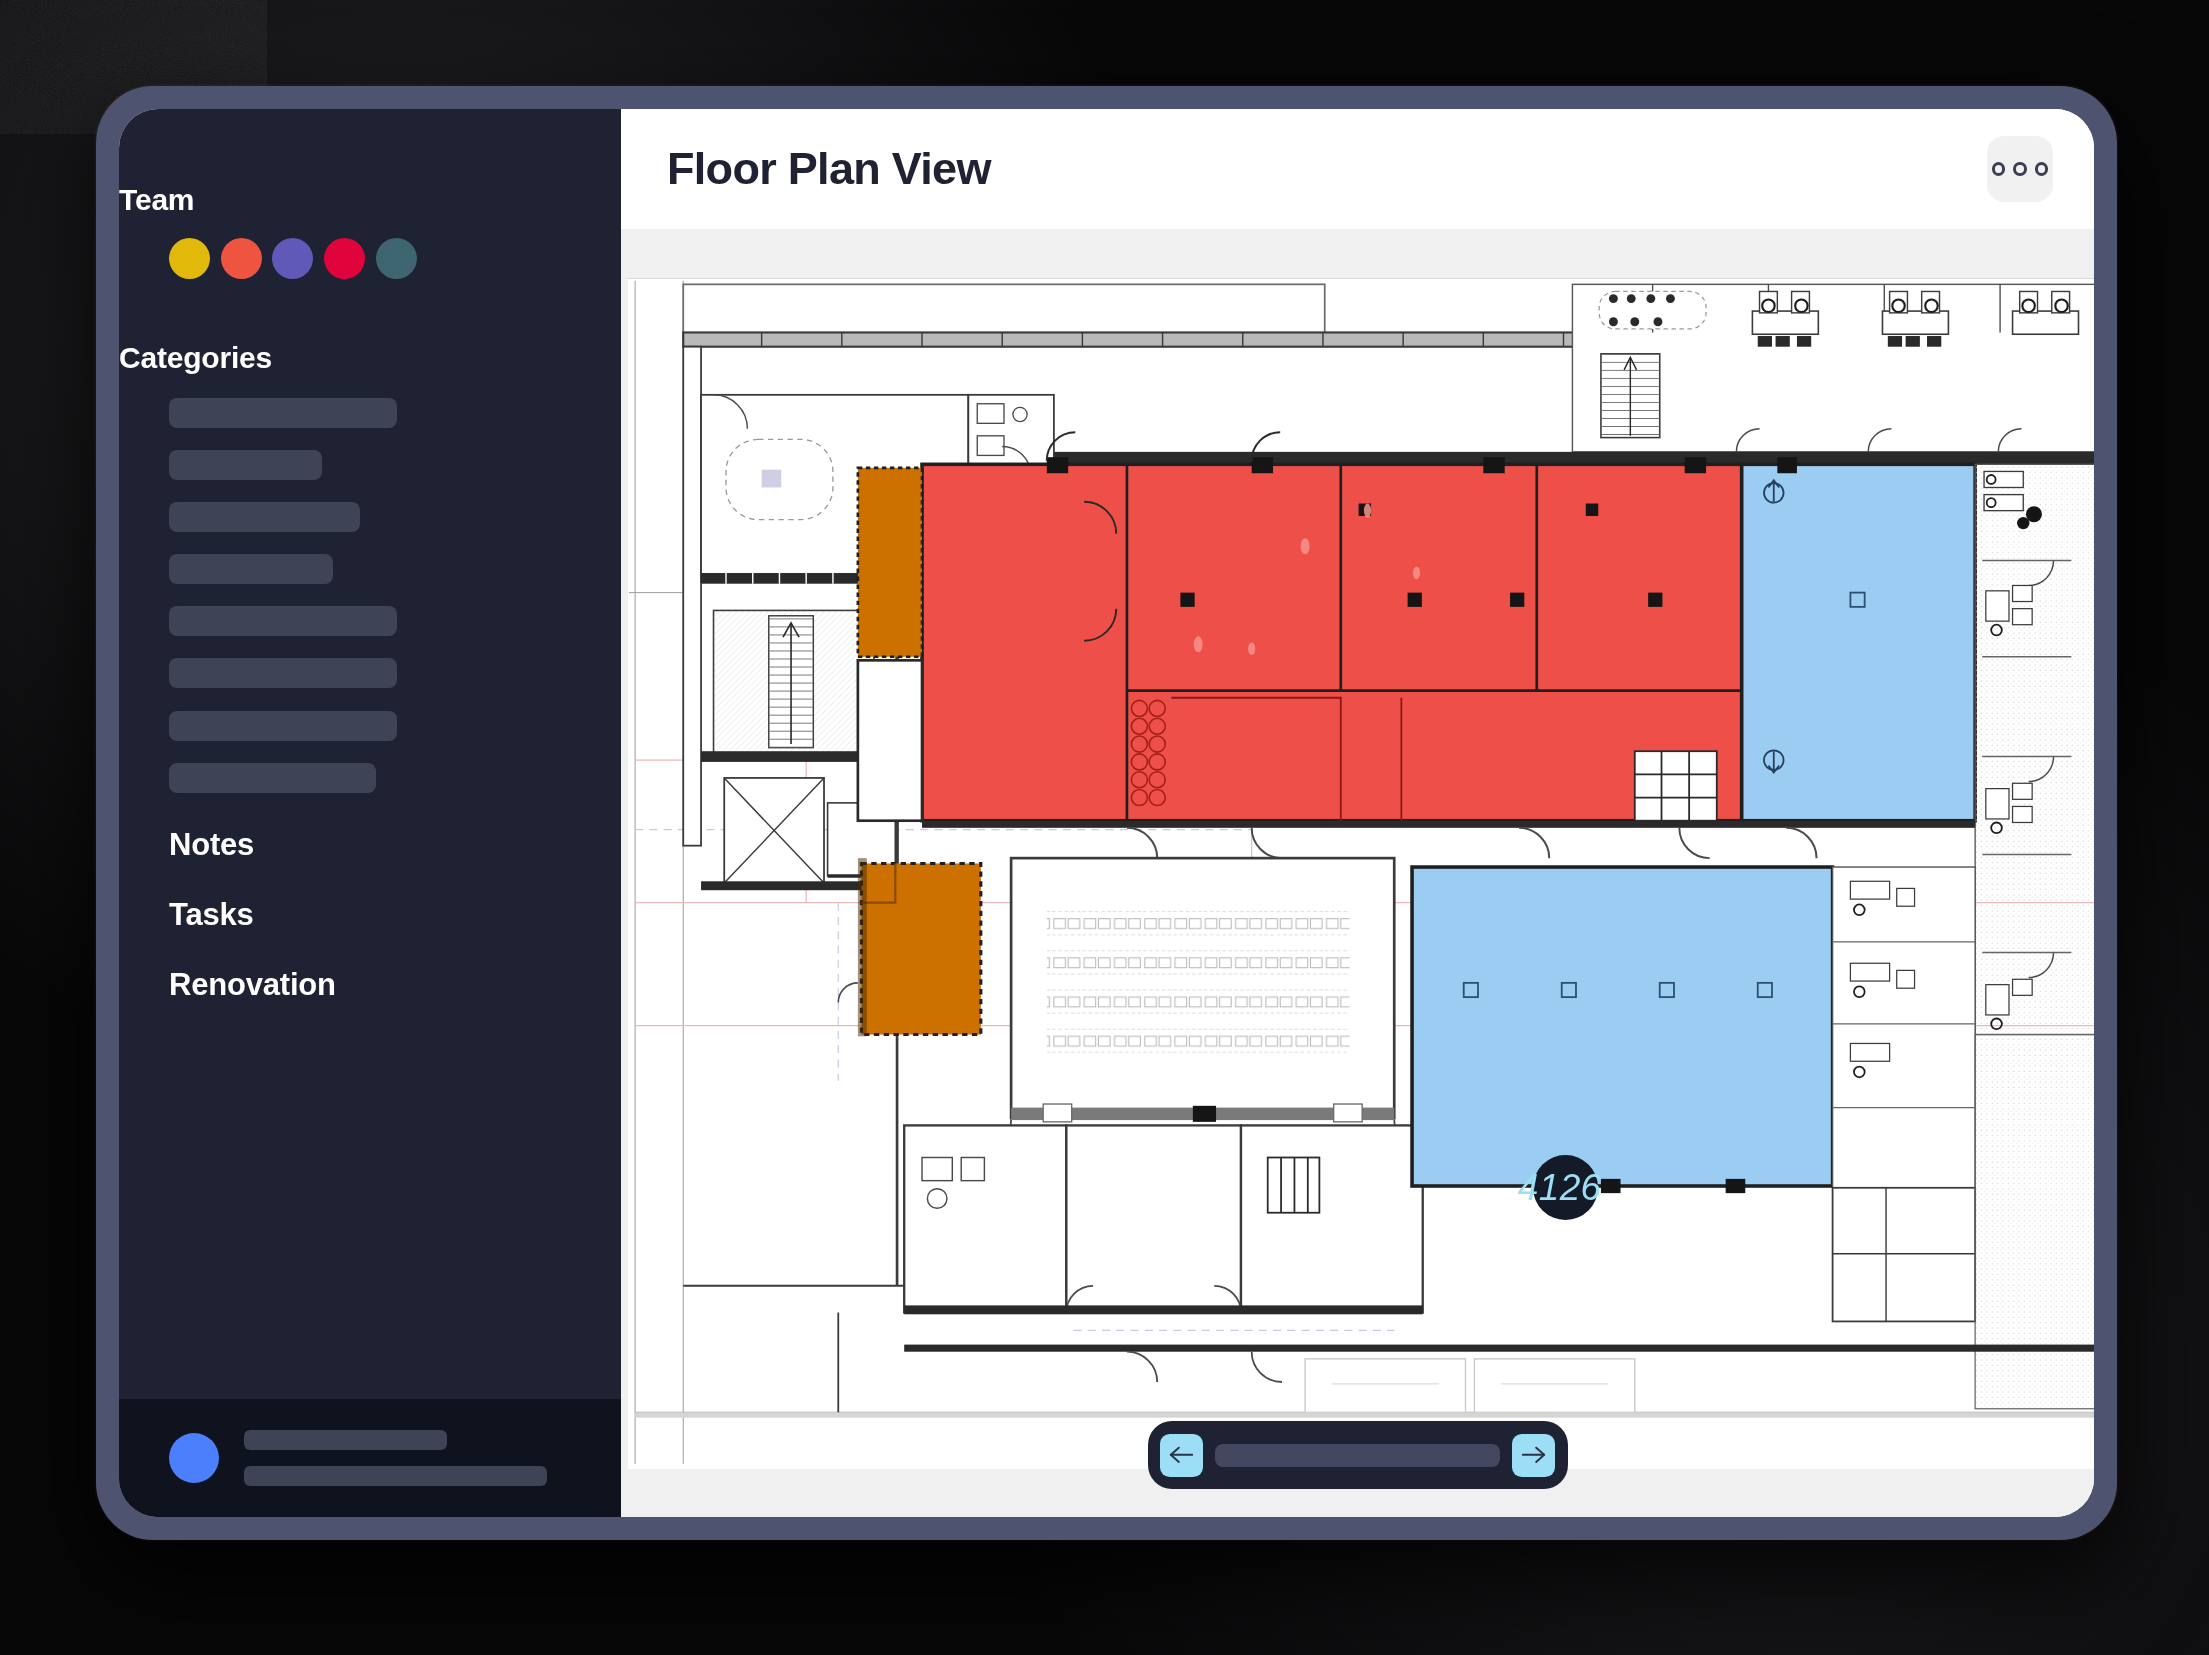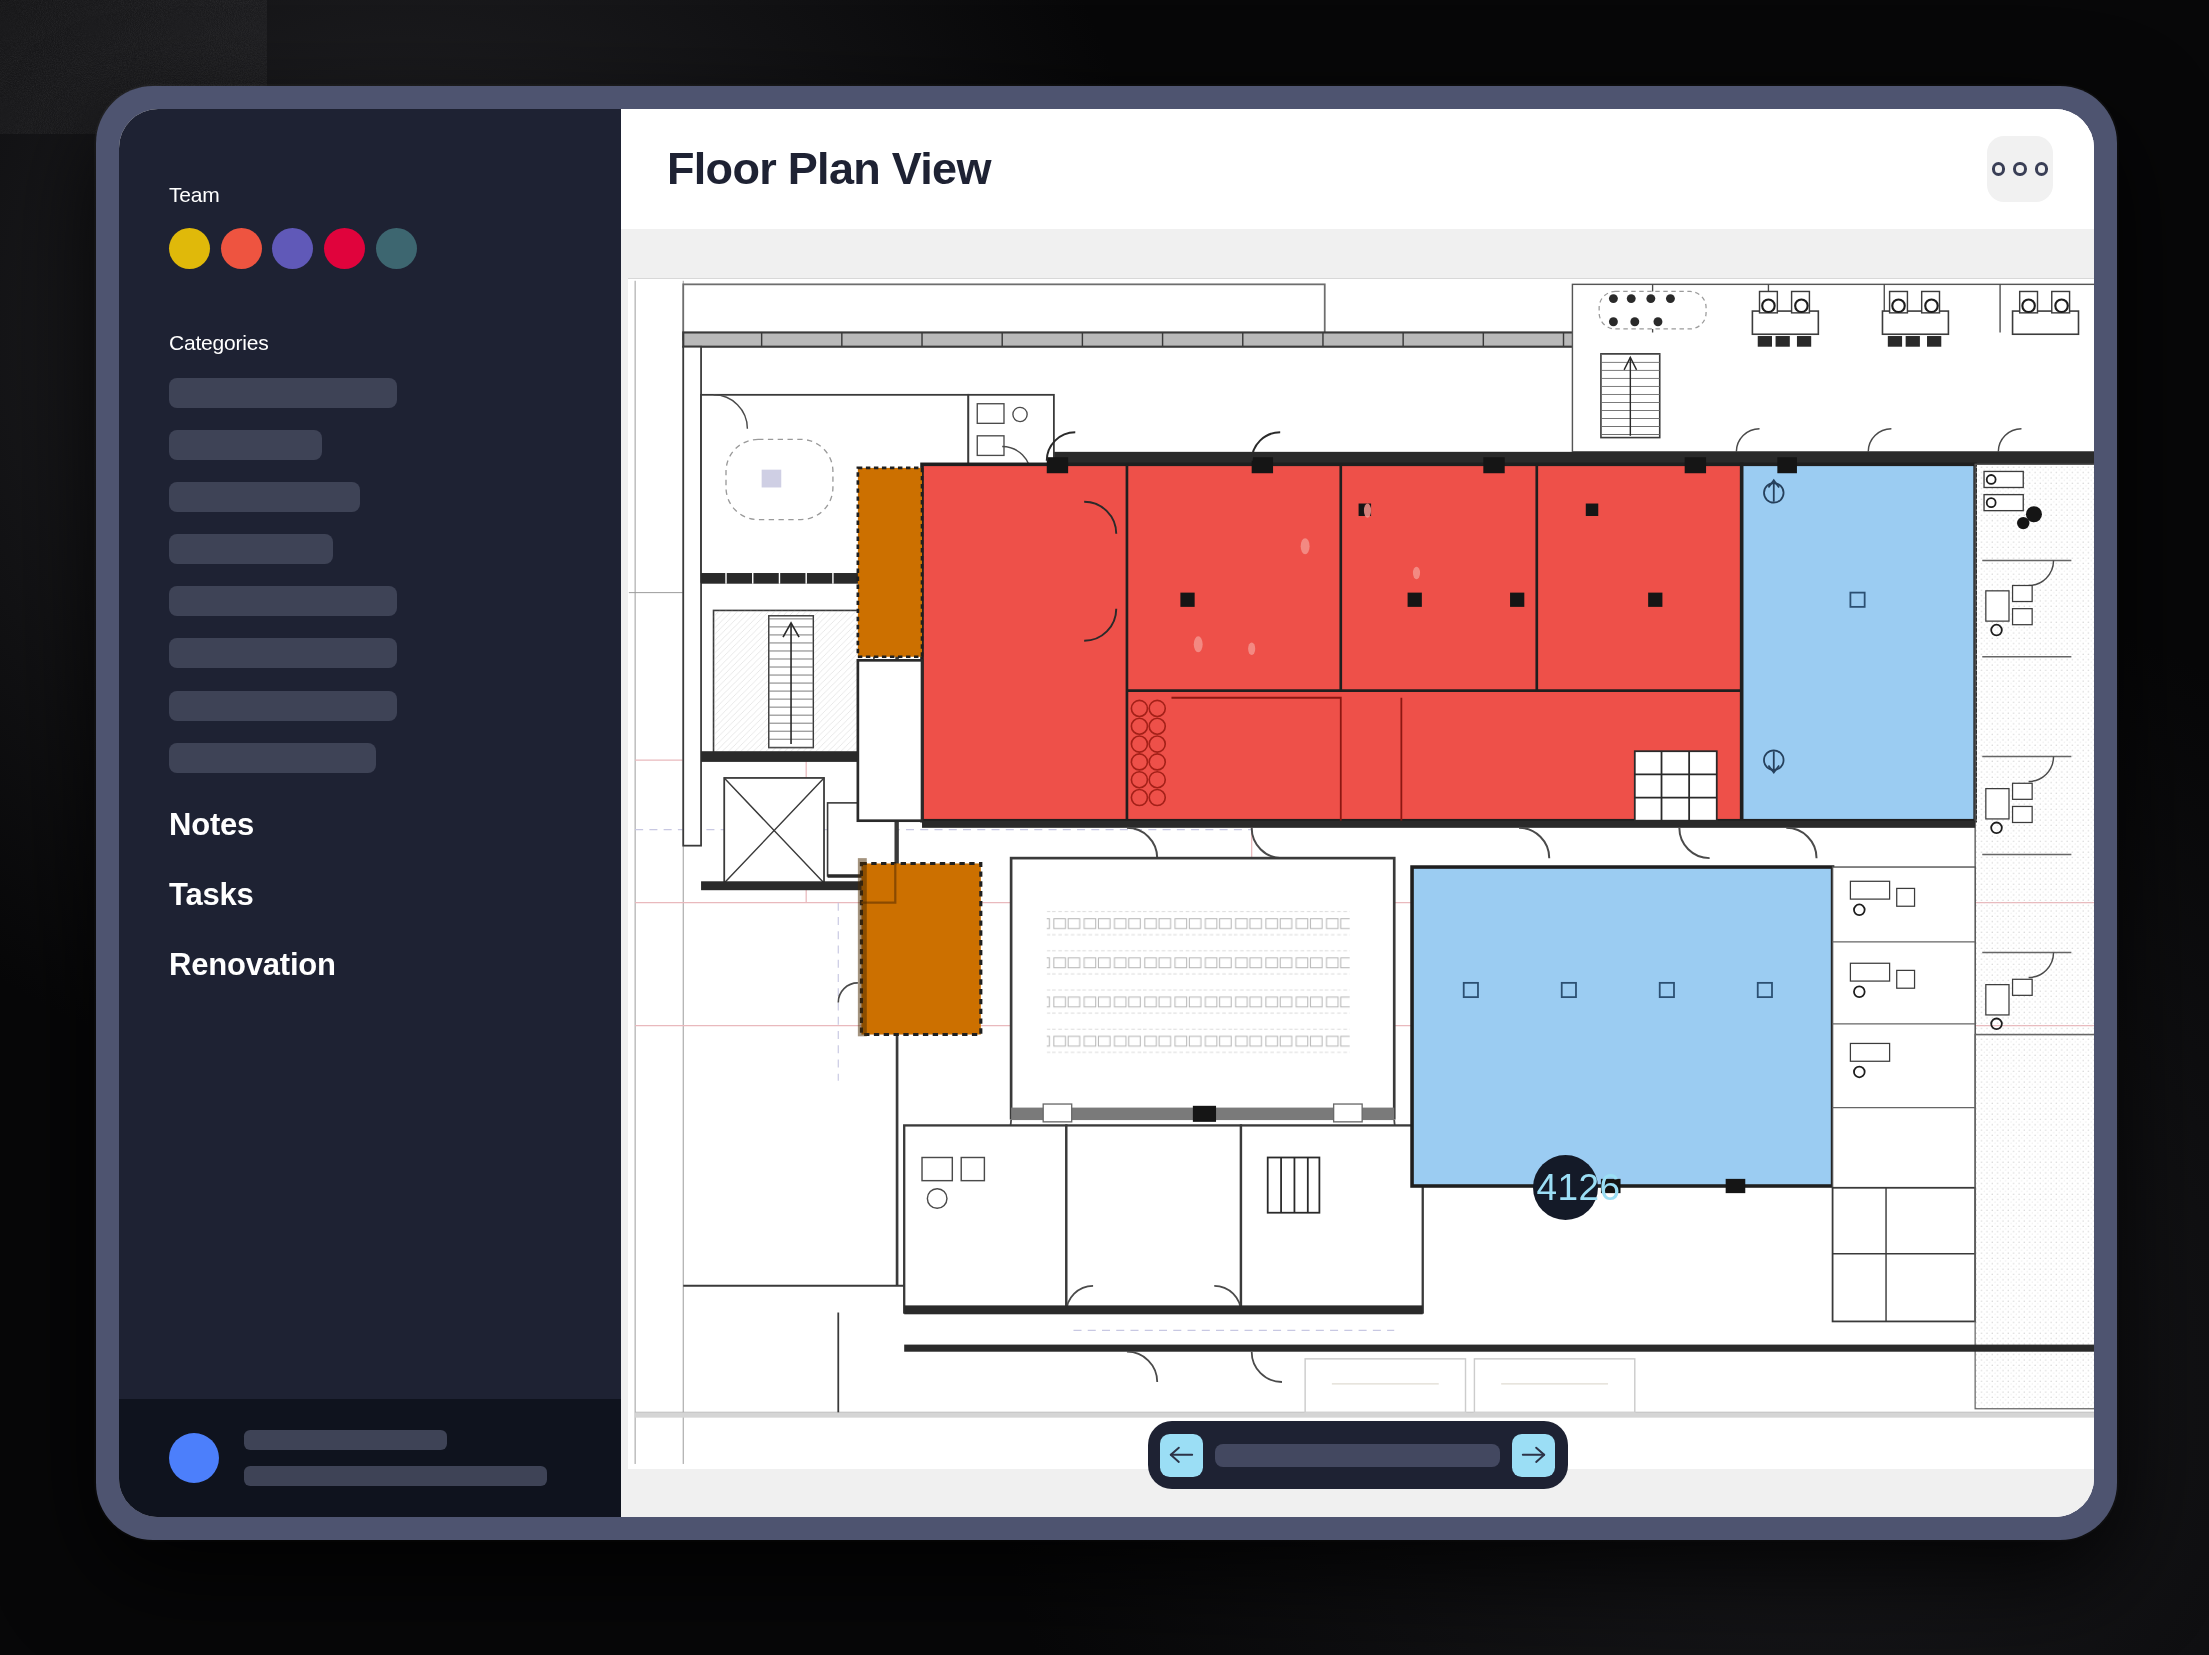--- a/index.html
+++ b/index.html
@@ -82,24 +82,23 @@
   .back-arrow svg { display: block; }
   .project-title {
     color: #ffffff;
     font-size: 33px;
     font-weight: 700;
     letter-spacing: -0.3px;
   }
 
   .sec-title {
     color: #ffffff;
-    font-size: 21px;
-    font-weight: 400;
+    font-size: 30px;
+    font-weight: 700;
     letter-spacing: -0.2px;
-    padding-left: 50px;
   }
   .sec-team      { margin-top: 37px; }
   .sec-cats      { margin-top: 62px; }
   .sec-models    { margin-top: 46px; }
 
   #avatars {
     display: flex;
     gap: 10.7px;
     padding-left: 50px;
     margin-top: 21.4px;
@@ -221,23 +220,24 @@
   #marker {
     position: absolute;
     left: 912px;
     top: 926px;
     width: 65px;
     height: 65px;
     border-radius: 50%;
     background: #141A28;
     display: flex;
     align-items: center;
-    justify-content: flex-start;
+    justify-content: flex-end;
     cursor: pointer;
     z-index: 5;
+    font-style: italic;
   }
   #marker-label {
     color: #9BDEF5;
     font-size: 37px;
     font-weight: 400;
     letter-spacing: 0.4px;
     white-space: nowrap;
     transform: translateX(3.6px);
   }
 

